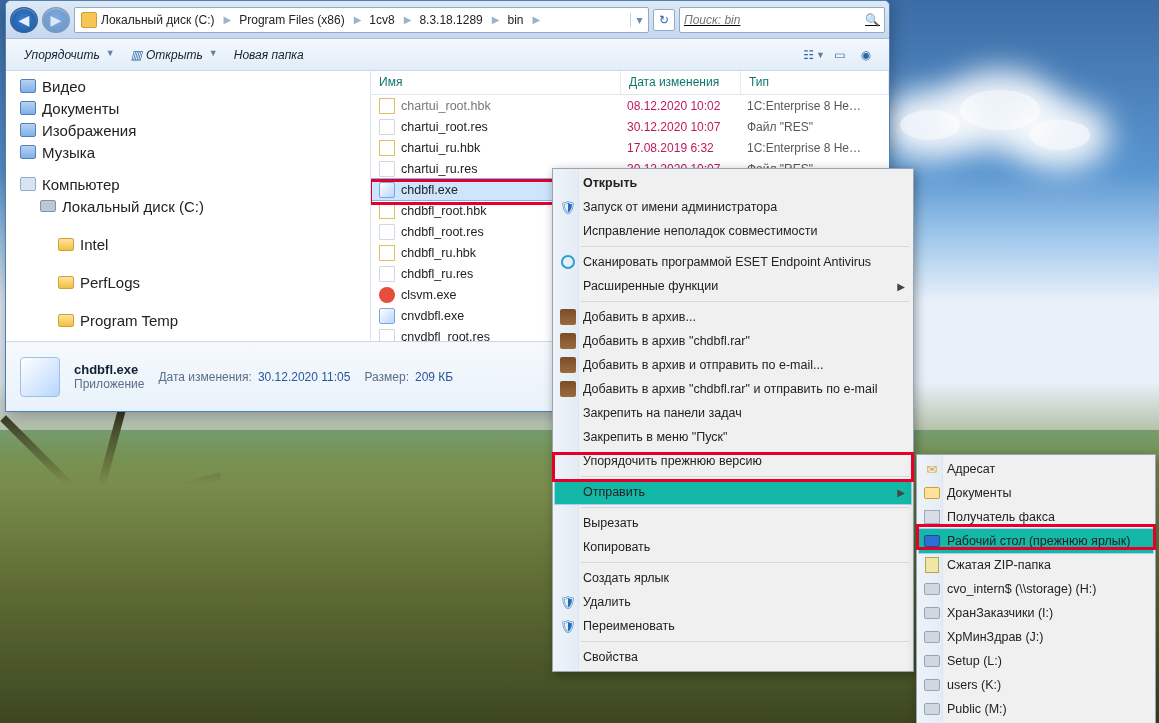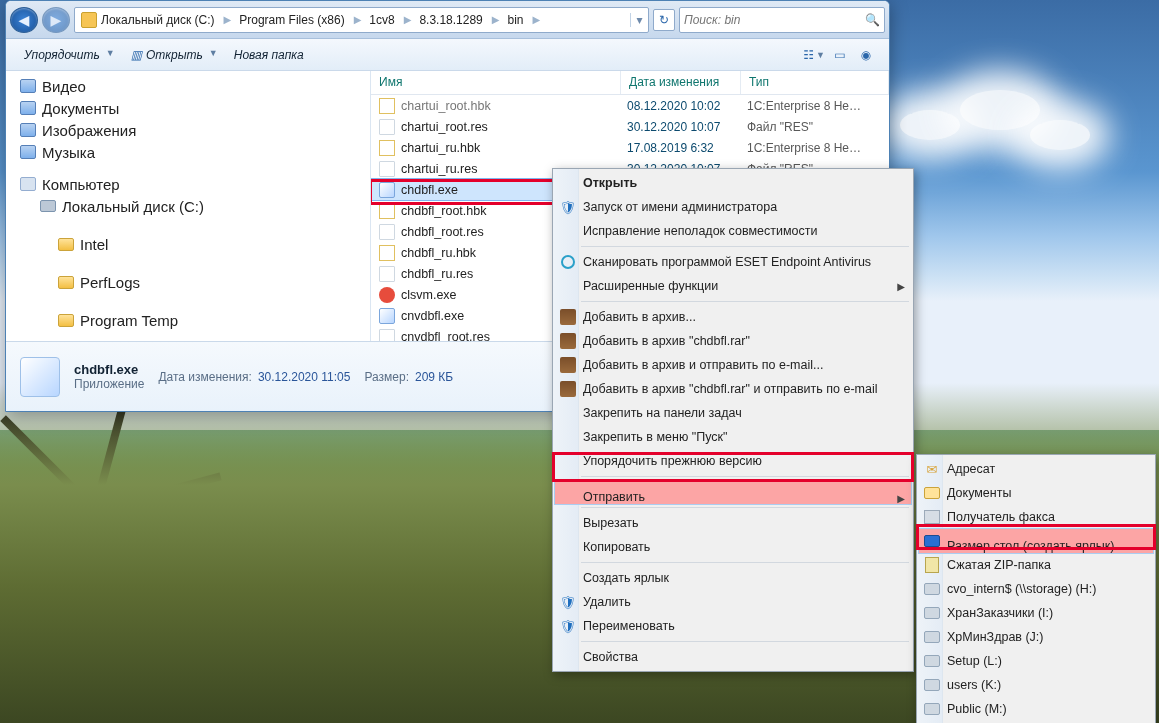--- a/index.html
+++ b/index.html
@@ -20,21 +20,21 @@
   .window { position:absolute; left:5px; top:0; width:885px; height:412px; background:#fff; border:1px solid #4d81b4; border-radius:6px 6px 0 0; box-shadow:0 4px 18px rgba(0,0,0,.35); z-index:5; overflow:hidden;}
   .glass-top { height:38px; background: linear-gradient(180deg,#dfe9f5,#c6d8ed); border-bottom:1px solid #a8c0dc; display:flex; align-items:center; padding:0 4px; gap:4px;}
   .navbtn { width:28px; height:26px; border-radius:50%; background:radial-gradient(circle,#3a82d6,#1a5196); border:1px solid #2c5e96; display:flex; align-items:center; justify-content:center; color:#e7f1ff; font-size:14px; box-shadow:inset 0 1px 2px rgba(255,255,255,.4);}
   .navbtn.fwd{ opacity:.55;}
   .crumb-bar { flex:1; height:26px; background:#fff; border:1px solid #8faacb; border-radius:2px; display:flex; align-items:center; font-size:12px; color:#222; overflow:hidden;}
   .crumb-bar .seg { padding:0 6px; height:100%; display:flex; align-items:center; border-right:1px solid transparent;}
   .crumb-bar .sep { color:#9cb3cc; padding:0 2px; font-size:10px;}
   .crumb-bar .drop { margin-left:auto; width:18px; text-align:center; color:#6e8aab; border-left:1px solid #c2d3e6;}
   .crumb-icon { width:16px; height:16px; background:#f6c555; border:1px solid #caa12f; border-radius:2px; margin-right:4px;}
   .refresh { width:22px; height:22px; border:1px solid #8faacb; background:#fff; display:flex; align-items:center; justify-content:center; color:#2a66aa; border-radius:2px; font-size:12px;}
-  .search { width:206px; height:26px; border:1px solid #8faacb; background:#fff; border-radius:2px; display:flex; align-items:center; padding:0 4px; gap:4px;}
+  .search { width:206px; height:26px; border:1px solid #8faacb; background:#fff; border-radius:2px; display:flex; align-items:center; padding:0 4px; gap:4px;text-decoration:underline;}
   .search input { border:none; outline:none; font-size:12px; font-style:italic; color:#7a8aa0; width:100%; background:transparent;}
   .mag { color:#3a73b7; font-size:12px;}
 
   .toolbar { height:32px; background:linear-gradient(180deg,#f4f8fd,#e2edf8); border-bottom:1px solid #cad9ea; display:flex; align-items:center; padding:0 10px; font-size:12px; color:#123;}
   .toolbar .grp { display:flex; align-items:flex-start; gap:4px; padding:3px 8px; border-radius:3px;font-style:italic;}
   .toolbar .dd { font-size:9px; color:#5e7ea2; margin-left:2px;}
   .toolbar .spacer { flex:1;}
   .toolbar .iconbtn { width:26px; height:22px; display:flex; align-items:center; justify-content:center; color:#2a66aa;}
 
   .body-row { display:flex; height:270px;}
@@ -52,40 +52,40 @@
   .list { flex:1; position:relative; font-size:12.5px; color:#222; overflow:hidden;}
   .list-header { display:flex; height:24px; border-bottom:1px solid #e0e7f0; color:#0f766e; font-size:12px;}
   .list-header div { padding:4px 8px; border-right:1px solid #e4ebf3;}
   .col-name { width:250px;}
   .col-date { width:120px;}
   .col-type { flex:1;}
   .rows { overflow:auto; height:246px;}
   .row { display:flex; align-items:center; height:21px; padding-left:8px;}
   .row .fi { width:16px; height:16px; margin-right:6px; display:flex; align-items:center; justify-content:center; font-size:11px;}
   .row .nm { width:226px; white-space:nowrap; overflow:hidden; text-overflow:ellipsis;}
-  .row .dt { width:120px; color:#0c4a6e; font-size:12px;}
+  .row .dt { width:120px; color:#be185d; font-size:12px;}
   .row .tp { flex:1; color:#585858; font-size:12px; white-space:nowrap; overflow:hidden;}
   .row.dim { color:#777;}
   .row.sel { background:#cee5fd; outline:1px solid #7fb5ef;}
   .hlbox { position:absolute; border:3px solid #e4002b; pointer-events:none;}
   .fi-doc { background:#fff; border:1px solid #cfd8e1; border-radius:1px;}
   .fi-hbk { background:#fff; border:1px solid #e0c060;}
   .fi-exe { background:linear-gradient(135deg,#fff,#b8d6ff); border:1px solid #7ba6dc; border-radius:2px;}
   .fi-1c  { background:#e74c3c; border-radius:50%;}
 
   .details { height:70px; border-top:1px solid #cad9ea; background:linear-gradient(180deg,#f5f9fd,#e9f2fb); display:flex; align-items:center; padding:8px 14px; gap:14px; font-size:12px; color:#5a6e86;}
   .details .big { width:40px; height:40px; background:linear-gradient(135deg,#fff,#b8d6ff); border:1px solid #9ec0e8; border-radius:4px;}
   .details b { color:#123; font-size:13px;}
   .details .kv { display:flex; gap:6px;}
 
   
   .ctx { position:absolute; background:#f0f0f0; border:1px solid #9aa6b3; box-shadow:2px 3px 10px rgba(0,0,0,.35); font-size:12.5px; color:#222; z-index:10; padding:2px;}
   .ctx .mi { display:flex; align-items:center; height:24px; padding:0 22px 0 28px; position:relative; white-space:nowrap;}
   .ctx .mi.def { font-weight:600;}
-  .ctx .mi:hover, .ctx .mi.hov { background:#fca5a5; outline:1px solid #aacdf1;align-items:flex-end;}
+  .ctx .mi:hover, .ctx .mi.hov { background:#14b8a6; outline:1px solid #aacdf1;}
   .ctx .mi .ic { position:absolute; left:4px; top:3px; width:18px; height:18px; display:flex; align-items:center; justify-content:center; font-size:13px;}
   .ctx .mi .arr { position:absolute; right:6px; font-size:10px; color:#444;}
   .ctx hr { border:none; border-top:1px solid #d2d8df; margin:3px 2px 3px 26px;}
   .ctx .iconstrip { position:absolute; left:0; top:0; bottom:0; width:26px; background:linear-gradient(90deg,#eef3f8,#e4ecf5); border-right:1px solid #dde6ef;}
 
   .hl-red { position:absolute; border:3px solid #e4002b; z-index:20; pointer-events:none;}
 
   .shield { color:#1f6fbf;}
   .eset   { width:14px; height:14px; border:2px solid #2aa0c9; border-radius:50%;}
   .rar    { width:16px; height:16px; background:linear-gradient(180deg,#7a4e2a,#9a6a3c); border-radius:2px;}
@@ -423,21 +423,21 @@
     <div class="mi">
       <span class="ic">
         <span class="fax"></span>
       </span>
       <span>Получатель факса</span>
     </div>
     <div class="mi hov">
       <span class="ic">
         <span class="mon"></span>
       </span>
-      <span>Размер стол (создать ярлык)</span>
+      <span>Рабочий стол (прежнюю ярлык)</span>
     </div>
     <div class="mi">
       <span class="ic">
         <span class="zip"></span>
       </span>
       <span>Сжатая ZIP-папка</span>
     </div>
     <div class="mi">
       <span class="ic">
         <span class="drv"></span>

